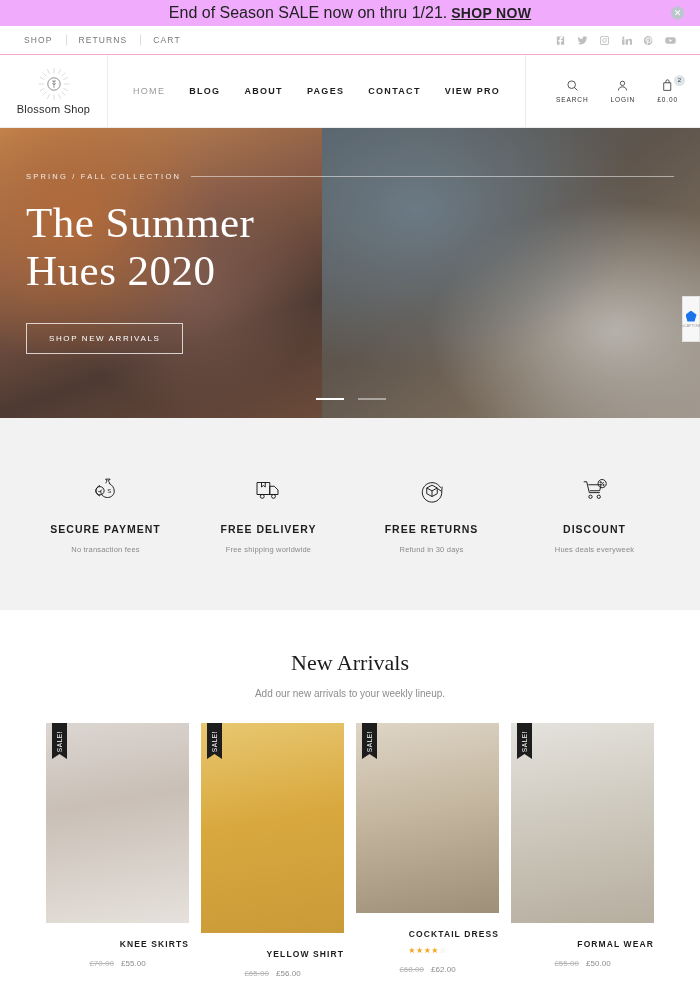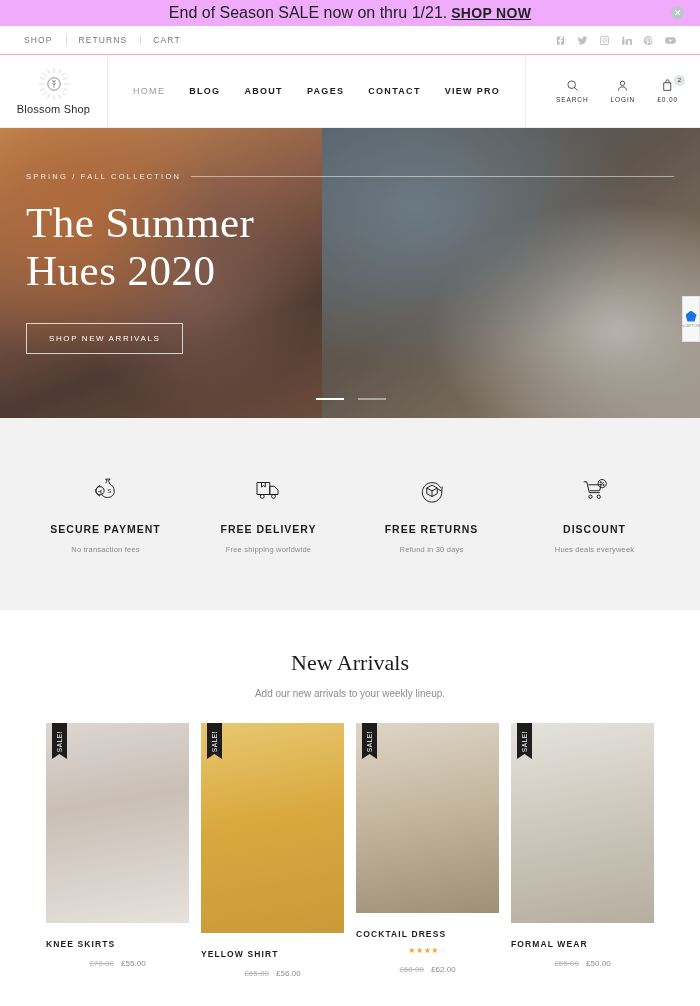--- a/index.html
+++ b/index.html
@@ -166,21 +166,21 @@
     clip-path:polygon(0 0,100% 0,100% 100%,50% 86%,0 100%);
   }
   .sale-badge span { transform:rotate(-90deg); white-space:nowrap; }
   .ph { width:100%; display:block; }
   .ph1 { height:200px; background:linear-gradient(170deg,#dcd6d2 0%,#c9bfb6 40%,#e6e1dc 100%); }
   .ph2 { height:210px; background:linear-gradient(170deg,#e8c770 0%,#d9a93f 45%,#c99a38 100%); }
   .ph3 { height:190px; background:linear-gradient(170deg,#ded5c6 0%,#c2b49c 50%,#9d8f78 100%); }
   .ph4 { height:200px; background:linear-gradient(170deg,#e4e2dd 0%,#cfcabf 45%,#b6ae9f 100%); }
   .card-name {
     font-size:8.5px; font-weight:700; letter-spacing:1.1px;
-    color:#1d1d1d; text-align:left; margin-top:16px;
+    color:#1d1d1d; text-align:right; margin-top:16px;
   }
   .stars { text-align:center; margin-top:7px; font-size:8px; letter-spacing:.5px; }
   .star-on { color:#f5a623; }
   .star-off { color:#d9d9d9; }
   .card-price { text-align:center; margin-top:10px; font-size:8px; }
   .price-old { color:#b5b5b5; text-decoration:line-through; margin-right:5px; }
   .price-new { color:#8c8c8c; }
 </style>
 </head>
 <body>

